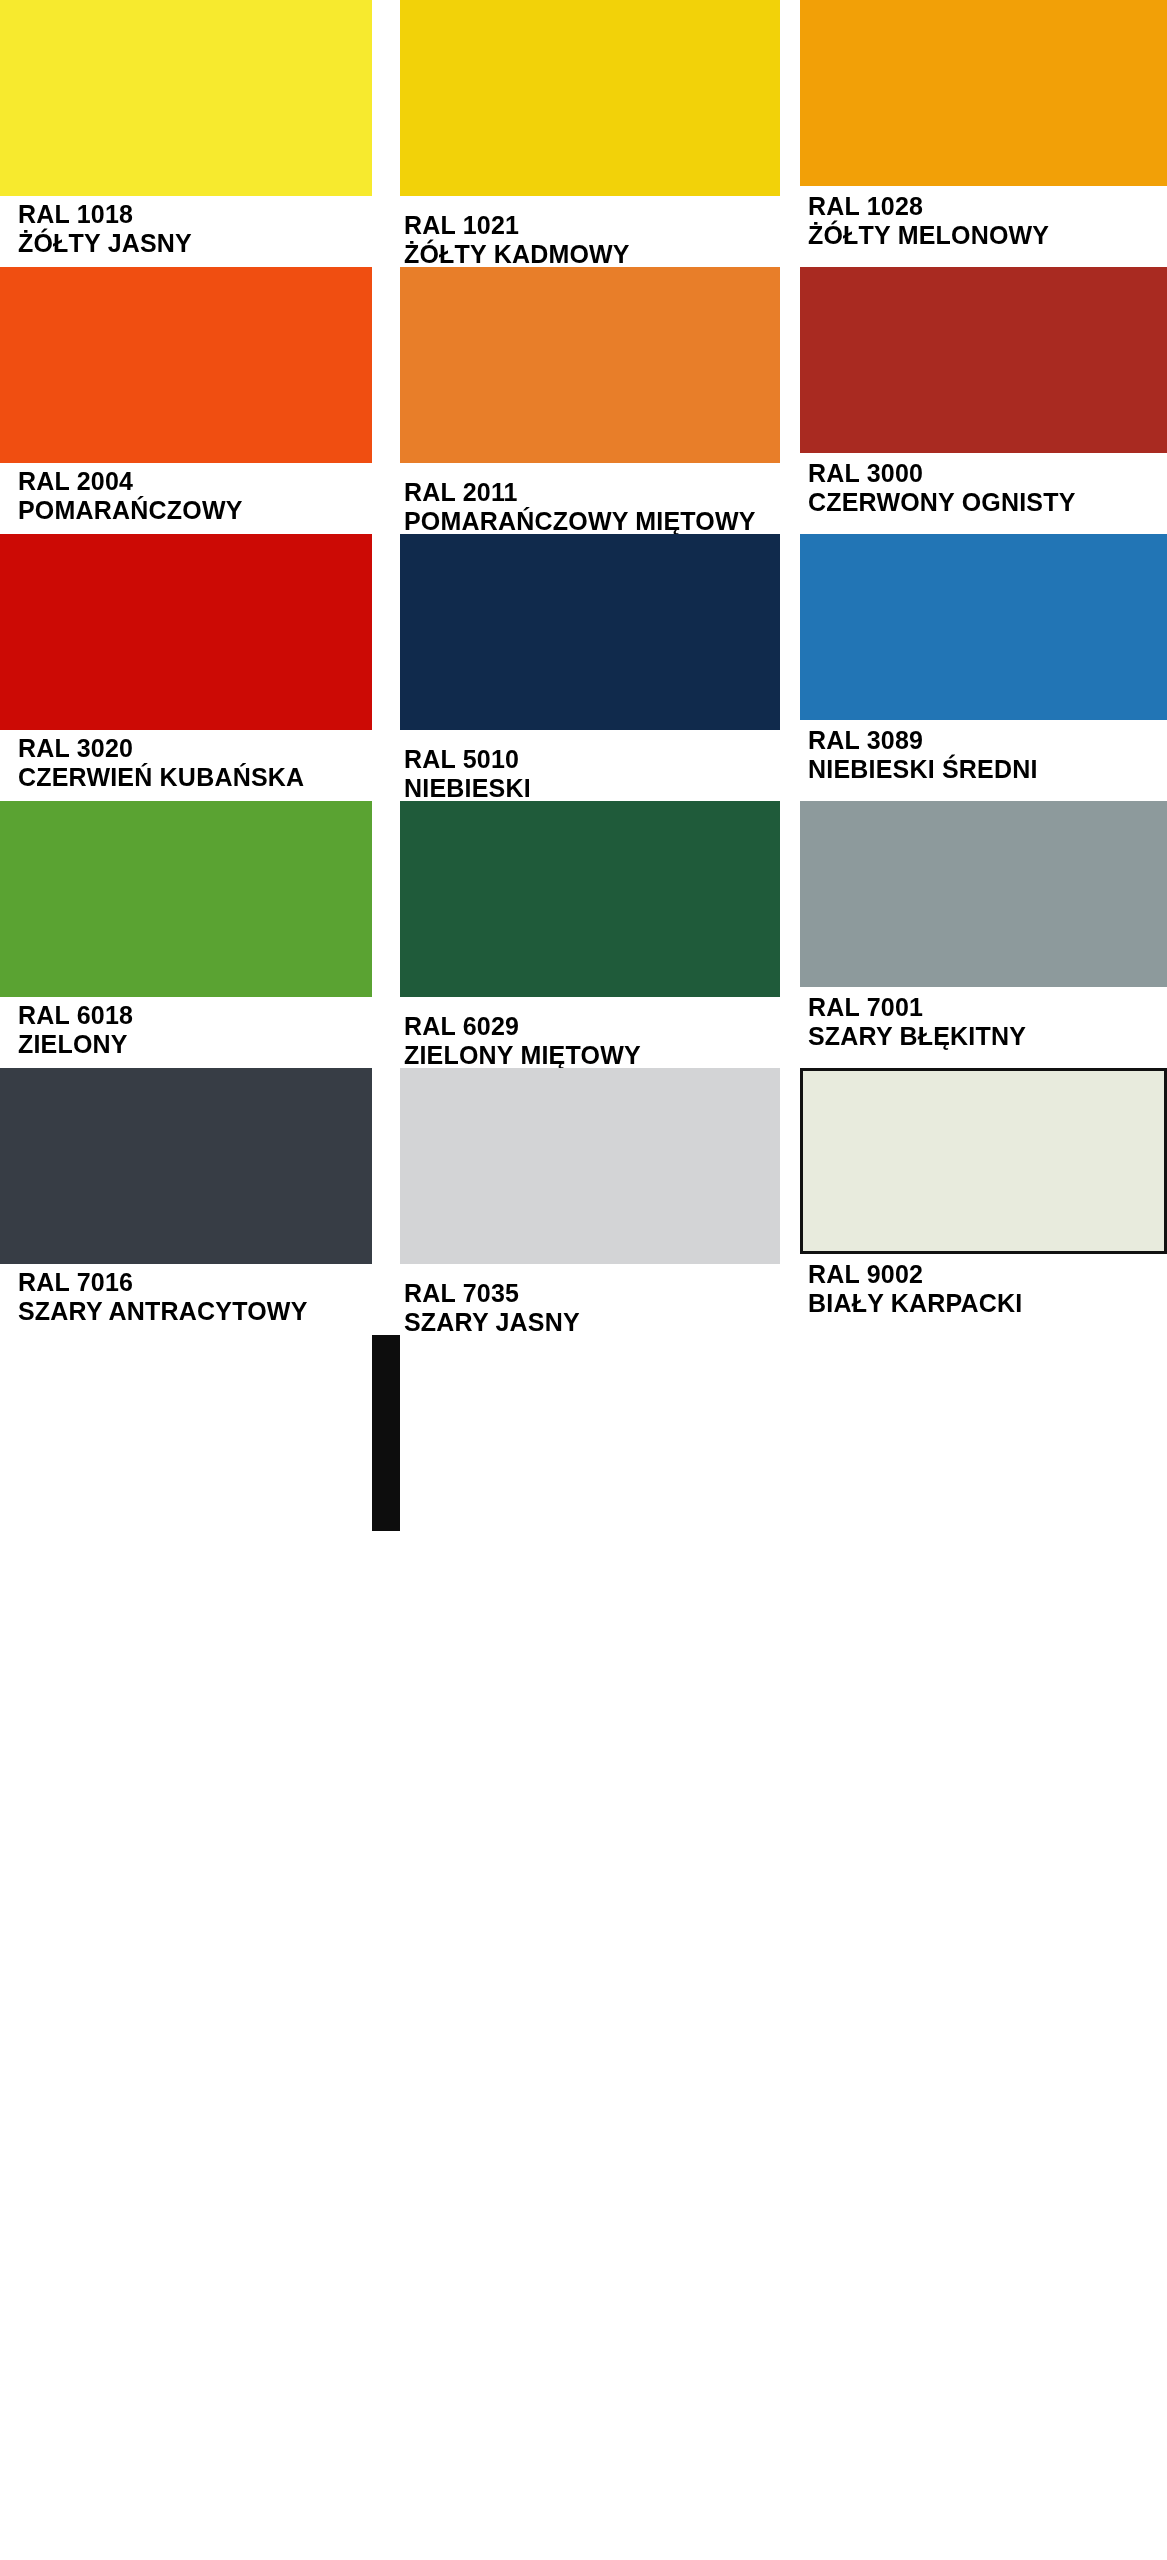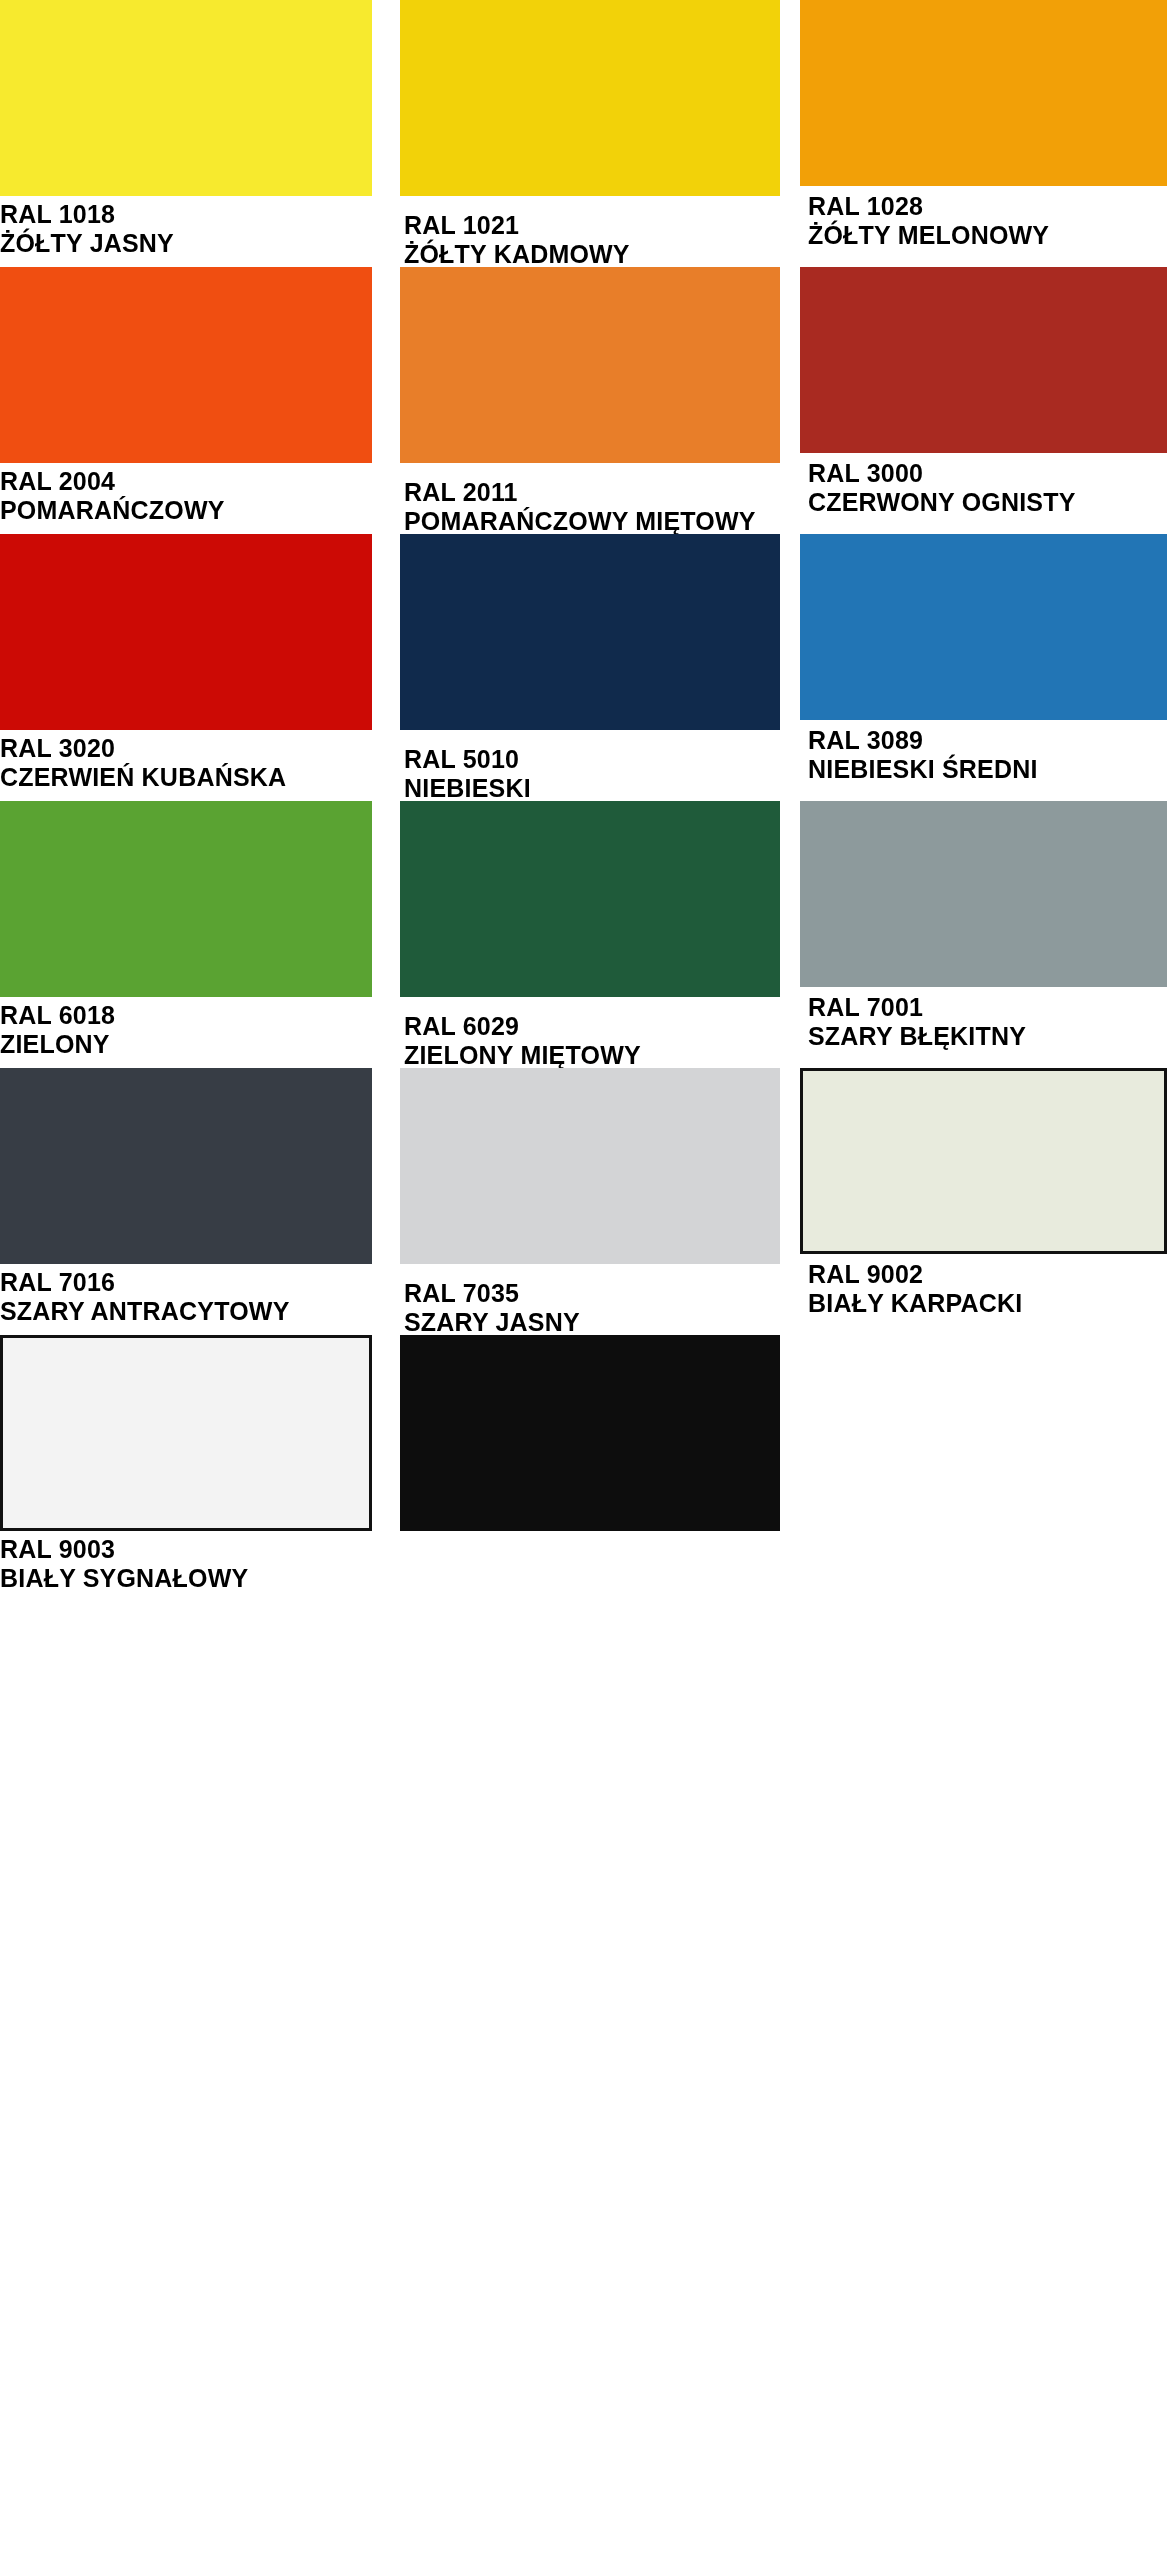--- a/index.html
+++ b/index.html
@@ -58,21 +58,21 @@
   .label .name {
     font-size: 25px;
     font-weight: bold;
     letter-spacing: 0.2px;
     white-space: nowrap;
     display: block;
     margin-top: 4px;
   }
 
   
-  .col-1 .label { padding-top: 6px;  padding-left: 0; }
+  .col-1 .label { padding-top: 6px;  padding-left: 18px; }
   .col-2 .label { padding-top: 17px; padding-left: 4px; }
   .col-3 .label { padding-top: 8px;  padding-left: 8px; }
 
   .col-1 .swatch { height: 190px; }
   .col-2 .swatch { height: 190px; }
   .col-3 .swatch { height: 190px; }
 
   
   .r0 .swatch { height: 196px; }
   .r0.col-3 .swatch { height: 186px; }
@@ -204,27 +204,20 @@
         </div>
       </div>
       <div class="cell spacer"></div>
       <div class="cell col-3 r4">
         <div class="swatch bordered" style="background: rgb(232, 235, 221);"></div>
         <div class="label">
           <span class="code">RAL 9002</span>
           <span class="name">BIAŁY KARPACKI</span>
         </div>
       </div>
-      <div class="cell col-1 r5">
-        <div class="swatch bordered" style="background: rgb(243, 243, 243);"></div>
-        <div class="label">
-          <span class="code">RAL 9003</span>
-          <span class="name">BIAŁY SYGNAŁOWY</span>
-        </div>
-      </div>
       <div class="cell spacer"></div>
       <div class="cell col-2 r5">
         <div class="swatch" style="background: rgb(13, 13, 13);"></div>
       </div>
       <div class="cell spacer"></div>
       <div class="cell spacer"></div>
     </div>
 </div>
 
 </body></html>

